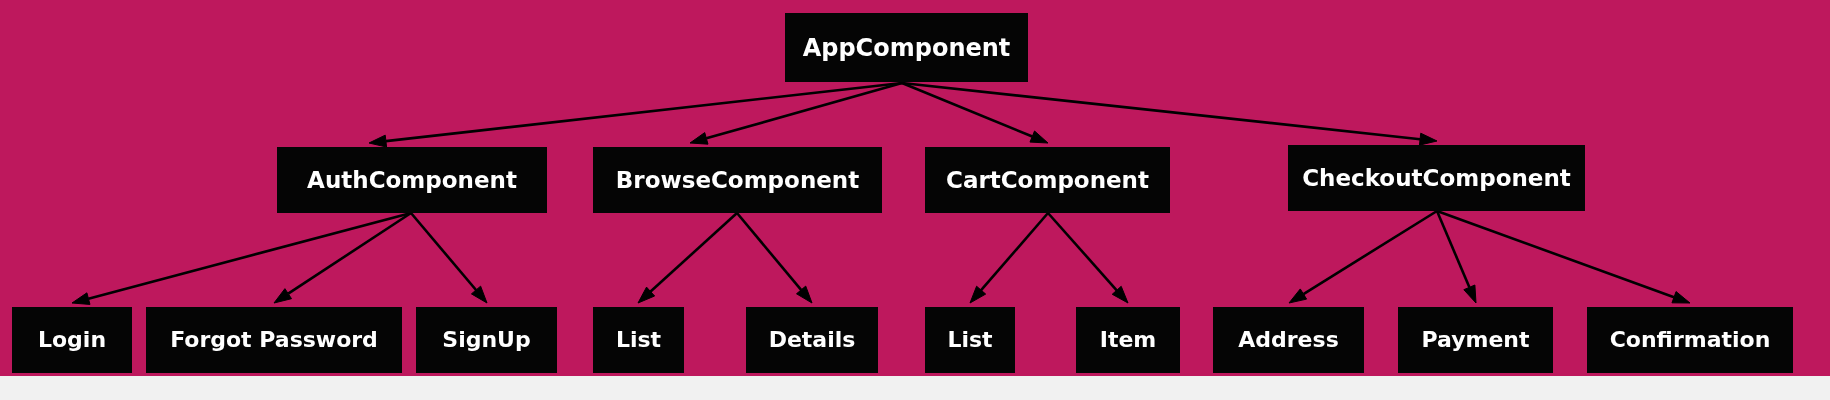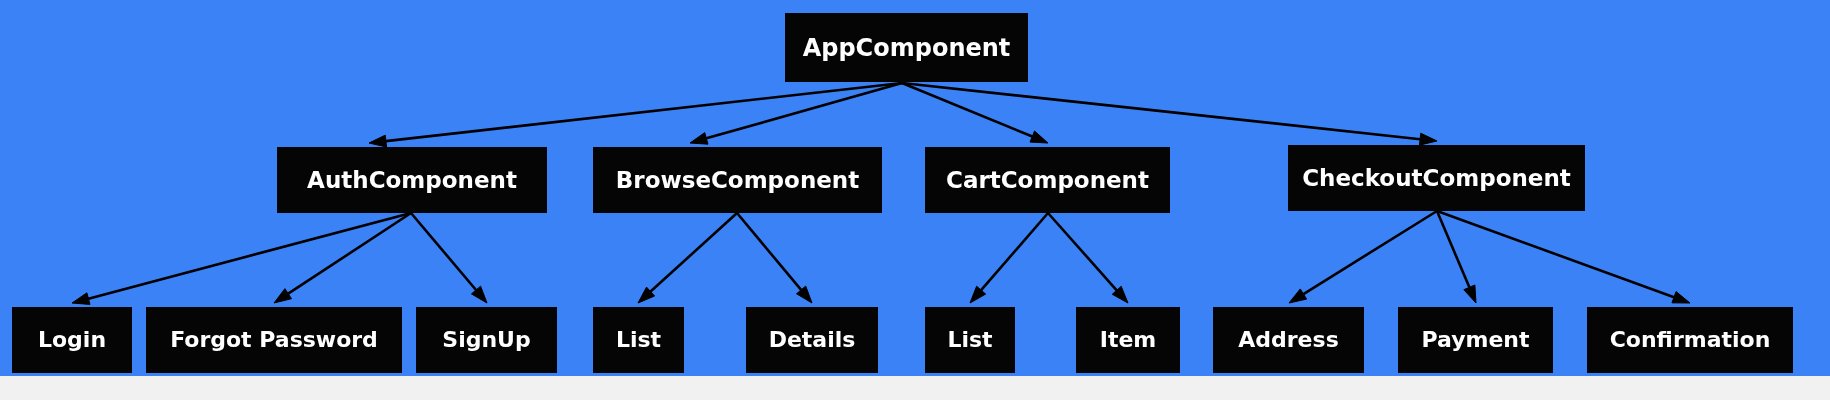--- a/index.html
+++ b/index.html
@@ -45,21 +45,21 @@
   }
   .edge-head {
     fill: #000000;
     stroke: #000000;
     stroke-width: 1;
   }
 </style>
 </head>
 <body>
 
-<div id="page" style="background: #3b82f6;">
+<div id="page" style="background: #be185d;">
 
   <svg id="diagram-svg" width="1830" height="400" viewBox="0 0 1830 400" xmlns="http://www.w3.org/2000/svg">
     <g id="edges-layer">
         <g>
           <line class="edge-line" x1="902" y1="83" x2="385.89330029285713" y2="141.0983151640311" stroke="#000000"></line>
           <polygon class="edge-head" points="369,143 385.22211740957397,135.1359738841992 386.5644831761403,147.06065644386302" fill="#000000" stroke="#000000"></polygon>
         </g>
         <g>
           <line class="edge-line" x1="902" y1="83" x2="706.3575027790142" y2="138.37051808141106" stroke="#000000"></line>
           <polygon class="edge-head" points="690,143 704.7235679842181,132.59728180646488 707.9914375738103,144.14375435635725" fill="#000000" stroke="#000000"></polygon>

